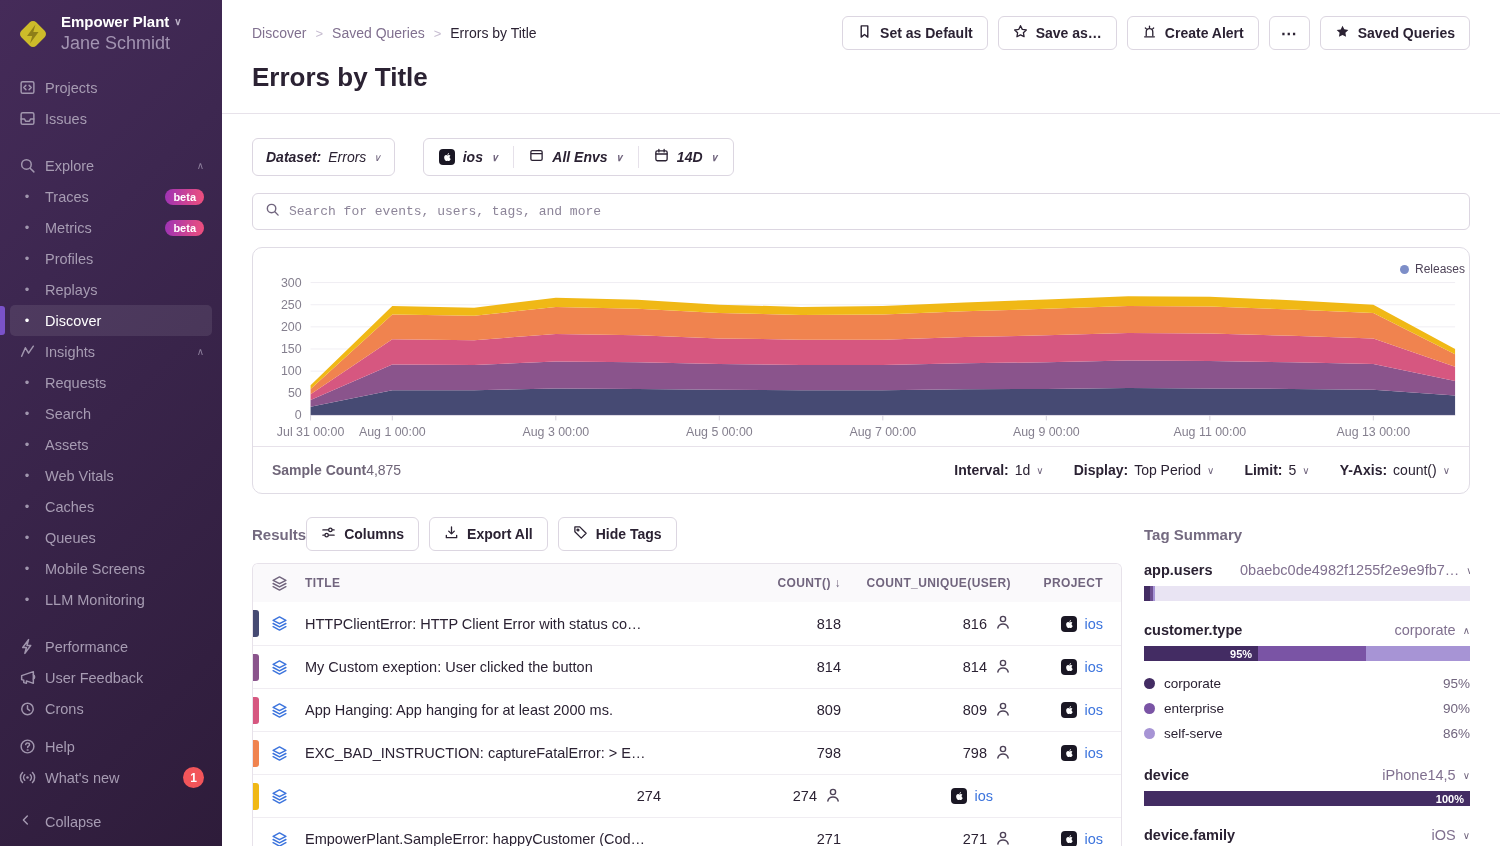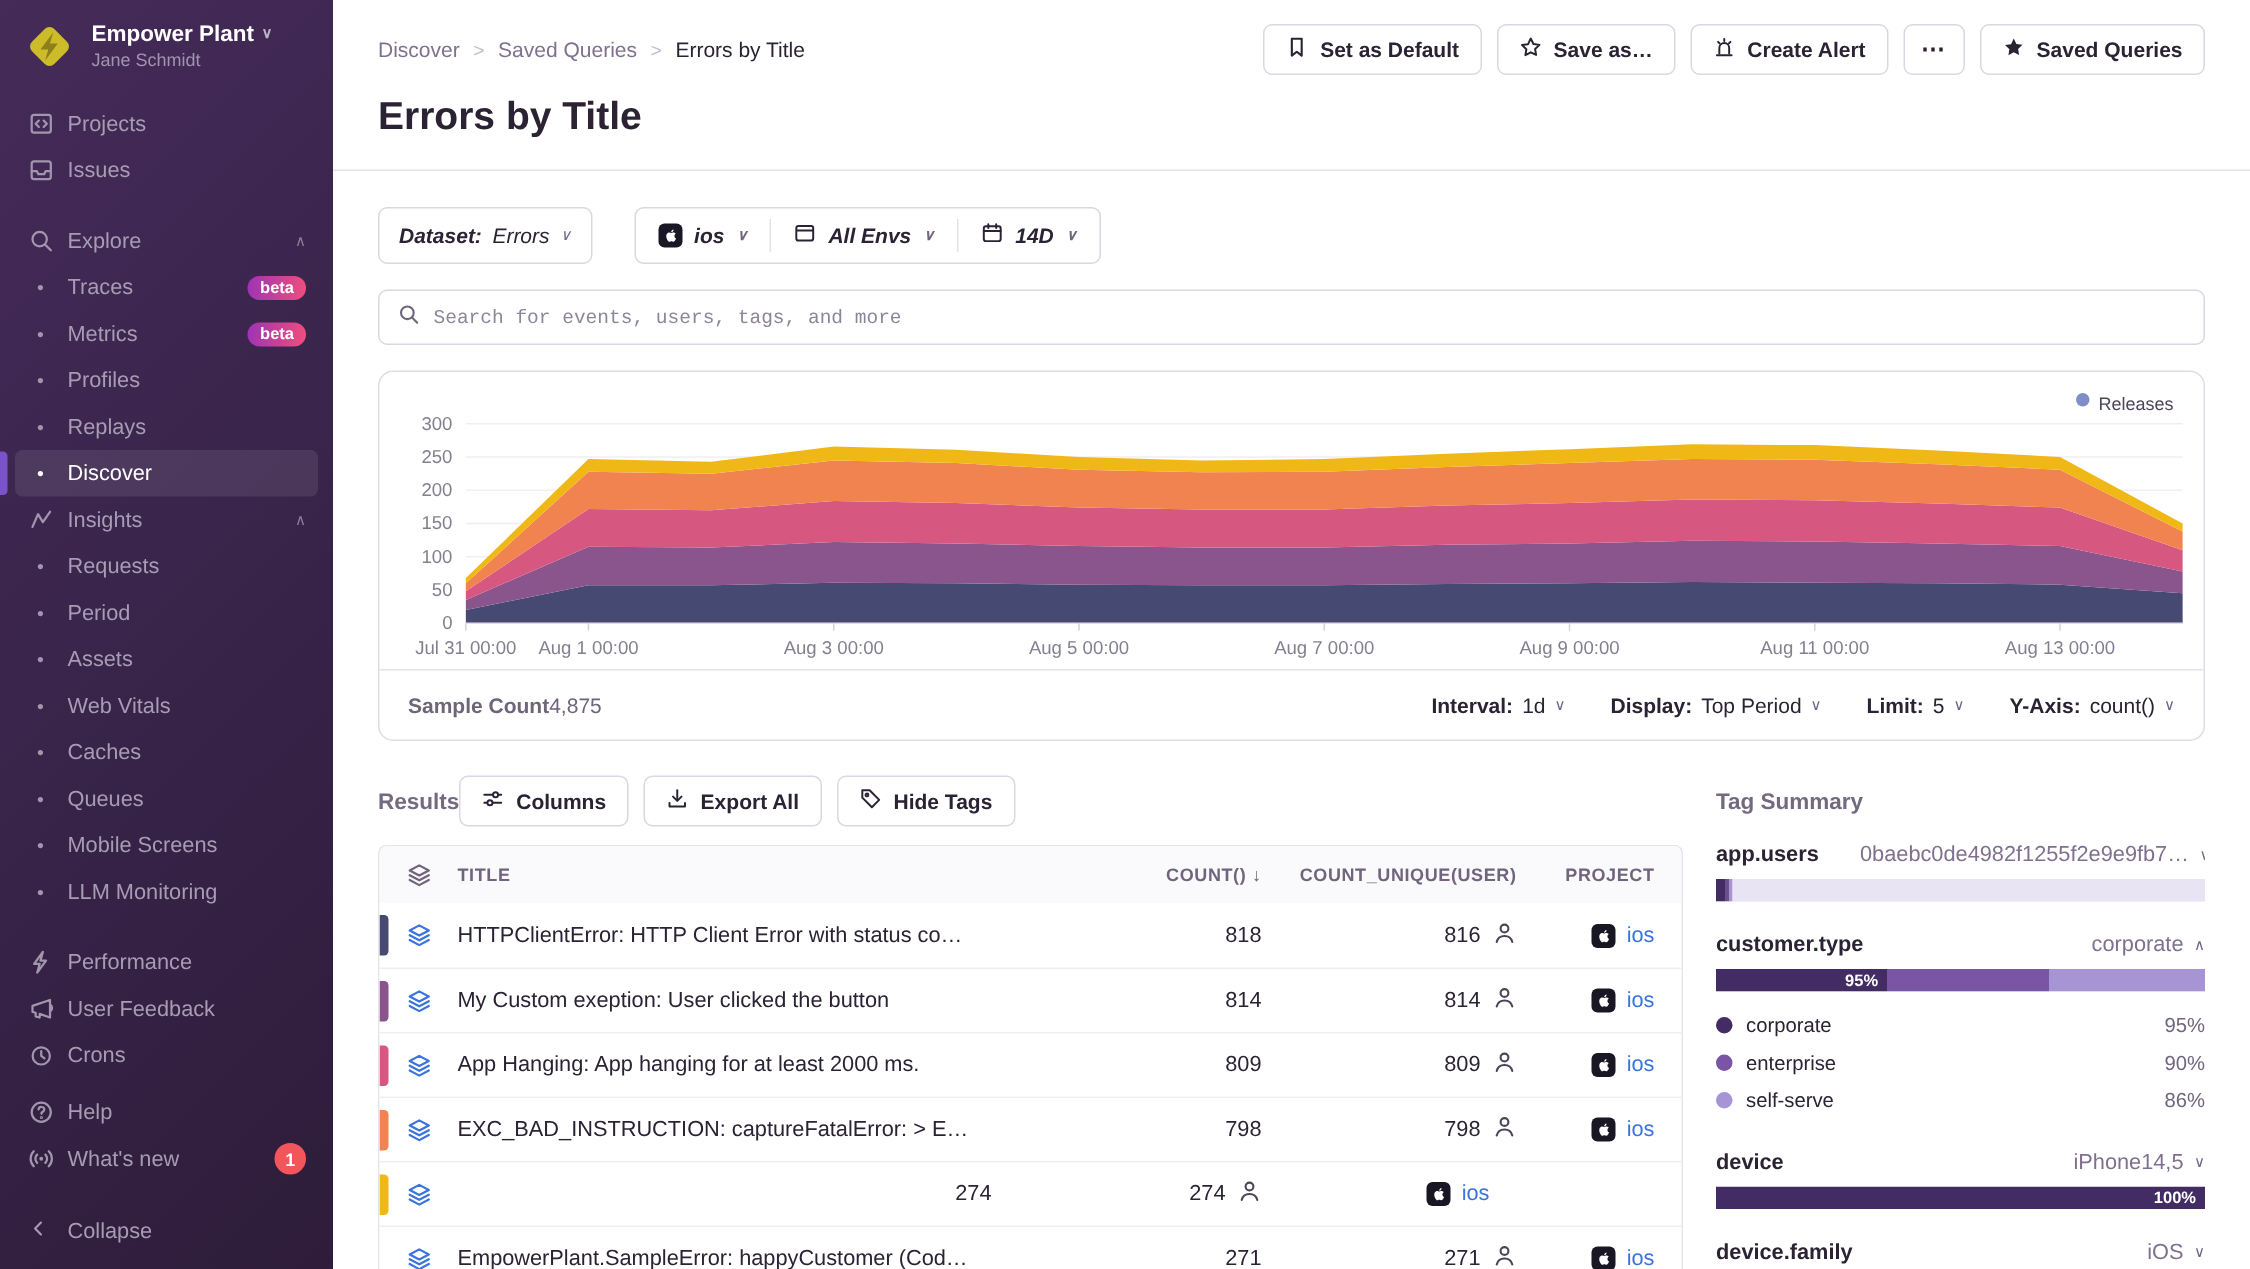--- a/index.html
+++ b/index.html
@@ -7,21 +7,21 @@
   body { font-family:"Liberation Sans",sans-serif; display:flex; background:#fff; color:#2b2233; }
 
   
   .sidebar { width:222px; flex-shrink:0; background:linear-gradient(315deg,#2e1c3a 0%,#3d2750 70%,#452b59 100%);
              color:#a79cb3; display:flex; flex-direction:column; }
   .org-header { display:flex; align-items:center; gap:10px; padding:13px 15px 10px; }
   .org-logo { width:36px; height:36px; flex-shrink:0; }
   .org-meta { line-height:1.25; min-width:0; }
   .org-name { color:#fff; font-weight:700; font-size:15px; white-space:nowrap; display:flex; align-items:center; gap:5px; }
   .org-name .chev { color:#bdb2c8; font-size:10px; }
-  .org-user { color:#a293b1; font-size:12px; }
+  .org-user { color:#a293b1; font-size:18px; }
   .side-nav { flex:1; padding:8px 10px 0; display:flex; flex-direction:column; overflow:hidden; }
   .nav-item { position:relative; display:flex; align-items:center; gap:9px; height:31px; padding:0 8px;
               border-radius:5px; font-size:14.5px; cursor:pointer; white-space:nowrap; }
   .nav-item .ni-icon { width:18px; display:flex; justify-content:center; align-items:center; color:#a196ae; flex-shrink:0; }
   .nav-item .ni-icon svg { width:17px; height:17px; }
   .ni-dot { font-size:13px; color:#8d7f9c; }
   .nav-item.active { background:rgba(255,255,255,.09); color:#fff; }
   .nav-item.active .ni-dot { color:#fff; }
   .accent { position:absolute; left:-10px; top:1px; bottom:1px; width:5px; background:#7a52c9; border-radius:0 3px 3px 0; }
   .badge-beta { margin-left:auto; background:linear-gradient(95deg,#9e33b5,#ef4f7c); color:#fff; font-size:11px;
@@ -69,21 +69,21 @@
   .search-bar { margin-top:17px; border:1px solid #dcd6e1; border-radius:6px; height:37px; display:flex;
                 align-items:center; gap:9px; padding:16px 12px; background:#fff; }
   .search-bar svg { width:15px; height:15px; color:#71657e; flex-shrink:0; }
   .search-bar input { flex:1; border:none; outline:none; font-family:"Liberation Mono",monospace; font-size:13px; color:#2b2233; background:transparent; }
   .search-bar input::placeholder { color:#8d8599; }
 
   
   .chart-panel { margin-top:17px; border:1px solid #e0dce5; border-radius:10px; background:#fff; }
   .chart-area { position:relative; padding:6px 4px 0 6px; }
   .chart-area svg { display:block; width:100%; }
-  .legend { position:absolute; top:14px; right:20px; display:flex; align-items:flex-start; gap:6px; font-size:12px; color:#4e4358; }
+  .legend { position:absolute; top:14px; right:4px; display:flex; align-items:center; gap:6px; font-size:12px; color:#4e4358; }
   .legend-dot { width:9px; height:9px; border-radius:50%; }
   .chart-footer { border-top:1px solid #e7e2ea; display:flex; justify-content:space-between; align-items:center;
                   padding:15px 19px; font-size:14px; }
   .sample { display:flex; gap:0; align-items:center; color:#6f6578; }
   .sample b { font-weight:700; }
   .footer-controls { display:flex; gap:30px; }
   .fc { display:flex; gap:6px; align-items:center; cursor:pointer; }
   .fc b { font-weight:700; }
 
   
@@ -208,21 +208,21 @@
         </span>
         <span class="ni-label">Insights</span>
         <span class="chev">∧</span>
       </div>
       <div class="nav-item">
         <span class="ni-icon ni-dot">•</span>
         <span class="ni-label">Requests</span>
       </div>
       <div class="nav-item">
         <span class="ni-icon ni-dot">•</span>
-        <span class="ni-label">Period</span>
+        <span class="ni-label">Search</span>
       </div>
       <div class="nav-item">
         <span class="ni-icon ni-dot">•</span>
         <span class="ni-label">Assets</span>
       </div>
       <div class="nav-item">
         <span class="ni-icon ni-dot">•</span>
         <span class="ni-label">Web Vitals</span>
       </div>
       <div class="nav-item">

